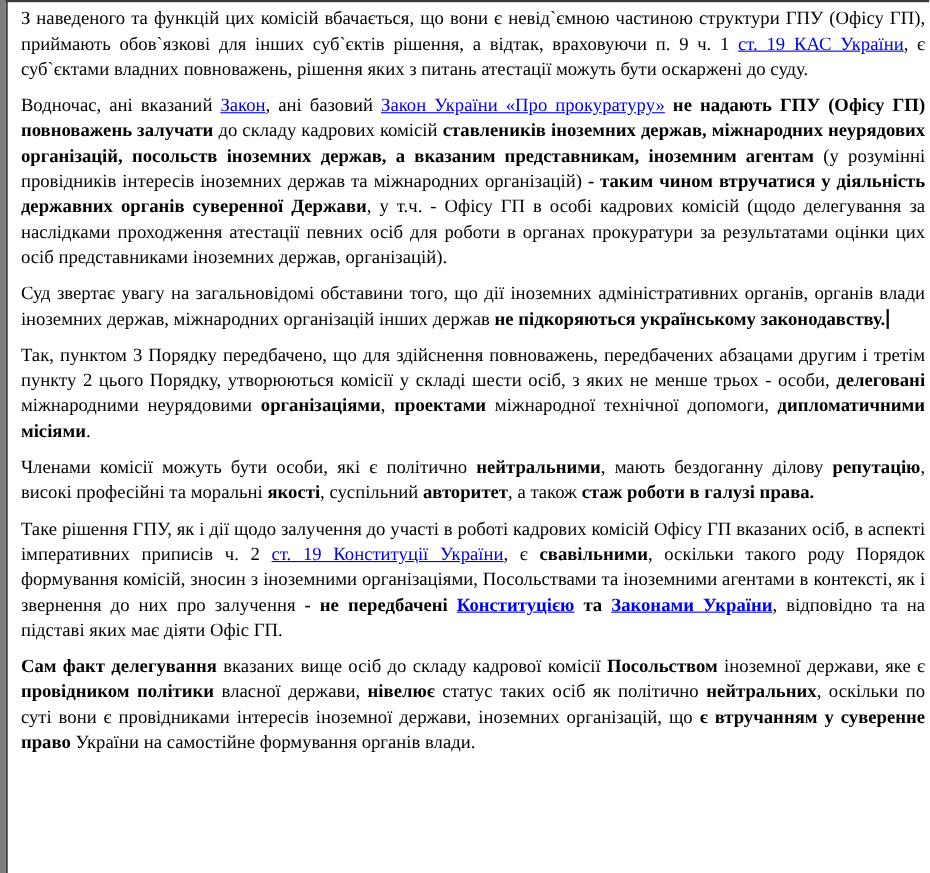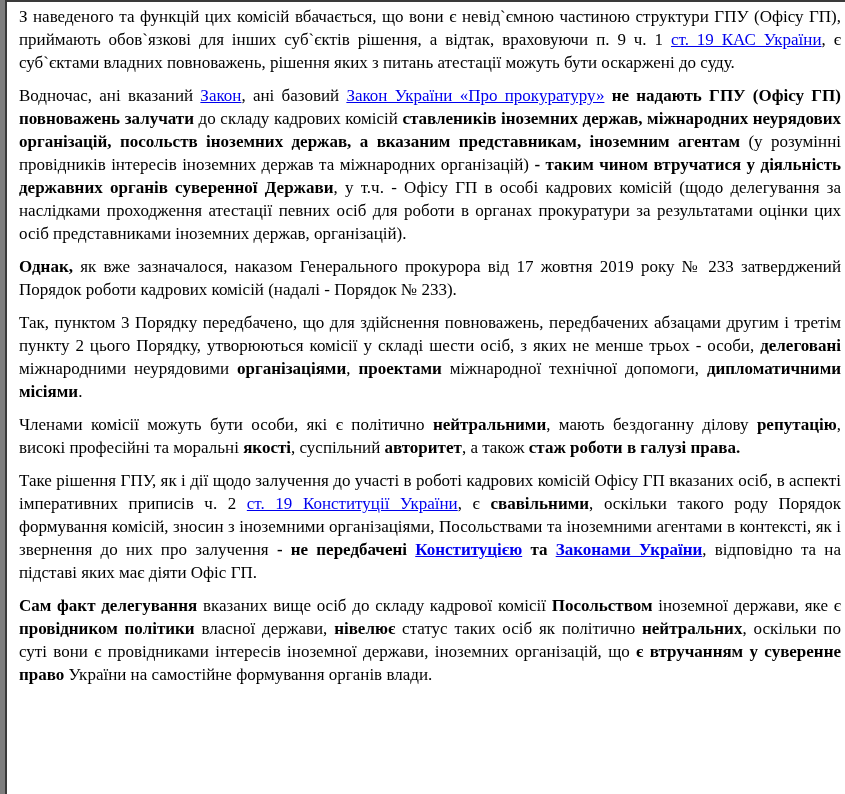--- a/index.html
+++ b/index.html
@@ -57,20 +57,20 @@
 </style>
 </head>
 <body>
 
 <div class="viewport">
   <div class="gutter"></div>
   <div class="page">
     <div>
         <p class="para"><span>З наведеного та функцій цих </span><span class="italic">комісій</span><span> вбачається, що вони є невід`ємною частиною структури ГПУ (Офісу ГП), приймають обов`язкові для інших суб`єктів рішення, а відтак, враховуючи п. 9 ч. 1 </span><a href="#" class="lnk">ст. 19 КАС України</a><span>, </span><span class="italic">є суб`єктами владних повноважень</span><span>, рішення яких з питань атестації можуть бути оскаржені до суду.</span></p>
         <p class="para"><span>Водночас, ані вказаний </span><a href="#" class="lnk">Закон</a><span>, ані базовий </span><a href="#" class="lnk">Закон України «Про прокуратуру»</a><span> </span><span class="bold">не надають ГПУ (Офісу ГП) повноважень залучати</span><span> до складу кадрових комісій </span><span class="bold">ставлеників іноземних держав, міжнародних неурядових організацій, посольств іноземних держав, а вказаним представникам, іноземним агентам</span><span> (у розумінні провідників інтересів іноземних держав та міжнародних організацій) </span><span class="bold">- таким чином втручатися у діяльність державних органів суверенної Держави</span><span>, у т.ч. - Офісу ГП в особі кадрових комісій (щодо делегування за наслідками проходження атестації певних осіб для роботи в органах прокуратури за результатами оцінки цих осіб представниками іноземних держав, організацій).</span></p>
-        <p class="para"><span class="bold">Однак,</span><span> як вже зазначалося, наказом Генерального прокурора від 17 жовтня 2019 року № 233 затверджений Порядок роботи кадрових комісій (надалі - Порядок № 233).</span></p>
+        <p class="para"><span>Суд звертає увагу на загальновідомі обставини того, що дії іноземних адміністративних органів, органів влади іноземних держав, міжнародних організацій інших держав </span><span class="bold">не підкоряються українському законодавству.</span><span class="caret"></span></p>
         <p class="para"><span>Так, пунктом 3 Порядку передбачено, що для здійснення повноважень, передбачених абзацами другим і третім пункту 2 цього Порядку, утворюються комісії у складі шести осіб, з яких не менше трьох - особи, </span><span class="bold">делеговані</span><span> міжнародними неурядовими </span><span class="bold">організаціями</span><span>, </span><span class="bold">проектами</span><span> міжнародної технічної допомоги, </span><span class="bold">дипломатичними місіями</span><span>.</span></p>
         <p class="para"><span>Членами комісії можуть бути особи, які є політично </span><span class="bold">нейтральними</span><span>, мають бездоганну ділову </span><span class="bold">репутацію</span><span>, високі професійні та моральні </span><span class="bold">якості</span><span>, суспільний </span><span class="bold">авторитет</span><span>, а також </span><span class="bold">стаж роботи в галузі права.</span></p>
         <p class="para"><span>Таке рішення ГПУ, як і дії щодо залучення до участі в роботі кадрових комісій Офісу ГП вказаних осіб, в аспекті імперативних приписів ч. 2 </span><a href="#" class="lnk">ст. 19 Конституції України</a><span>, є </span><span class="bold">свавільними</span><span>, оскільки такого роду Порядок формування комісій, зносин з іноземними організаціями, Посольствами та іноземними агентами в контексті, як і звернення до них про залучення </span><span class="bold"> - не передбачені </span><a href="#" class="lnk bold">Конституцією</a><span class="bold"> та </span><a href="#" class="lnk bold">Законами України</a><span>, відповідно та на підставі яких має діяти Офіс ГП.</span></p>
         <p class="para"><span class="bold">Сам факт делегування</span><span> вказаних вище осіб до складу кадрової комісії </span><span class="bold">Посольством</span><span> іноземної держави, яке є </span><span class="bold">провідником політики</span><span> власної держави, </span><span class="bold">нівелює</span><span> статус таких осіб як політично </span><span class="bold">нейтральних</span><span>, оскільки по суті вони є провідниками інтересів іноземної держави, іноземних організацій, що </span><span class="bold">є втручанням у суверенне право</span><span> України на самостійне формування органів влади.</span></p>
       </div>
   </div>
 </div>
 
 </body></html>

